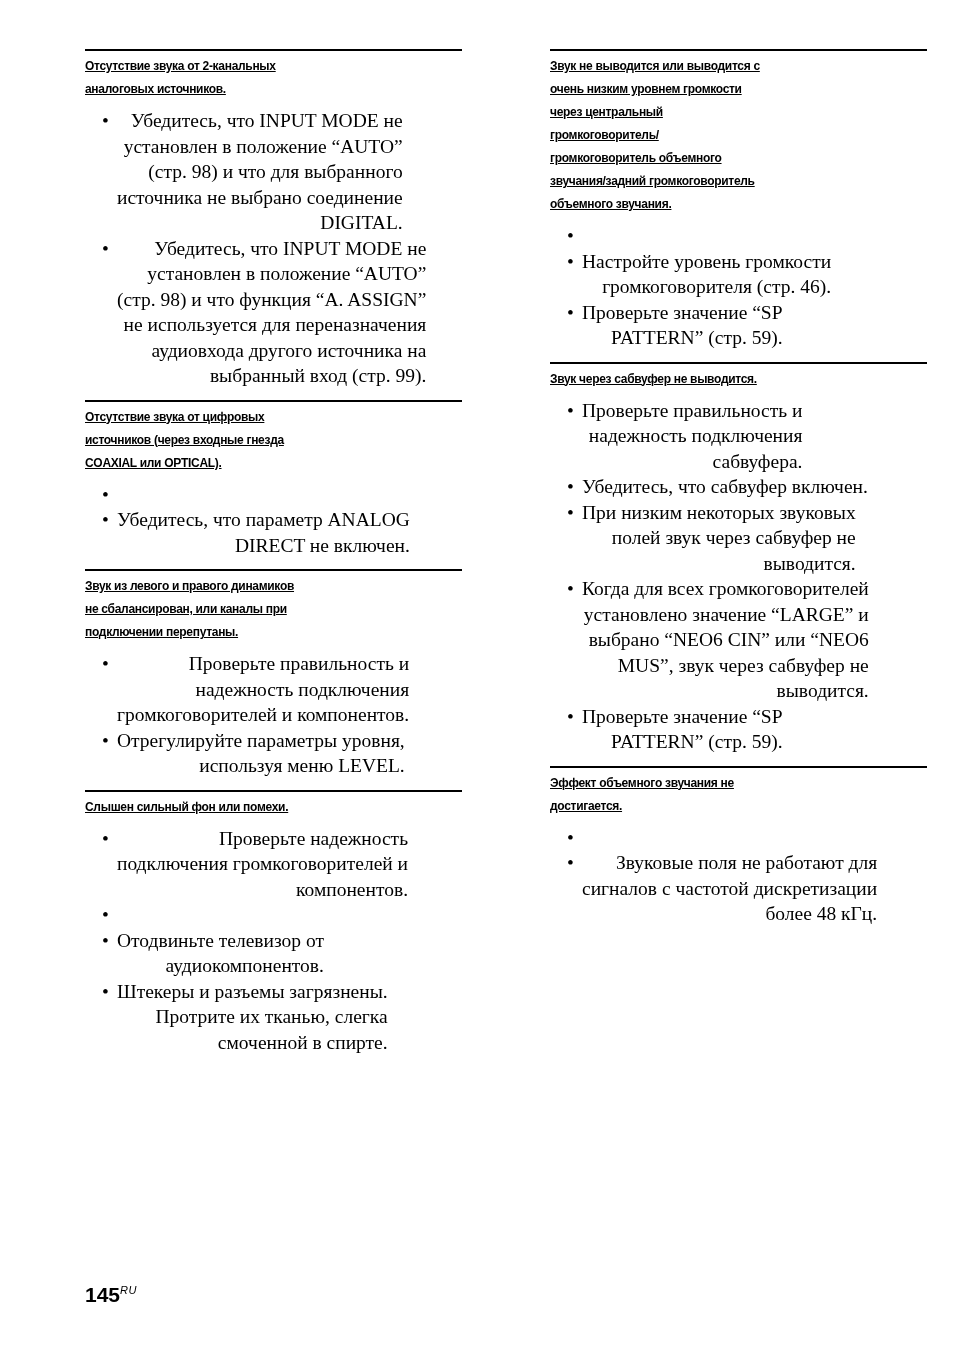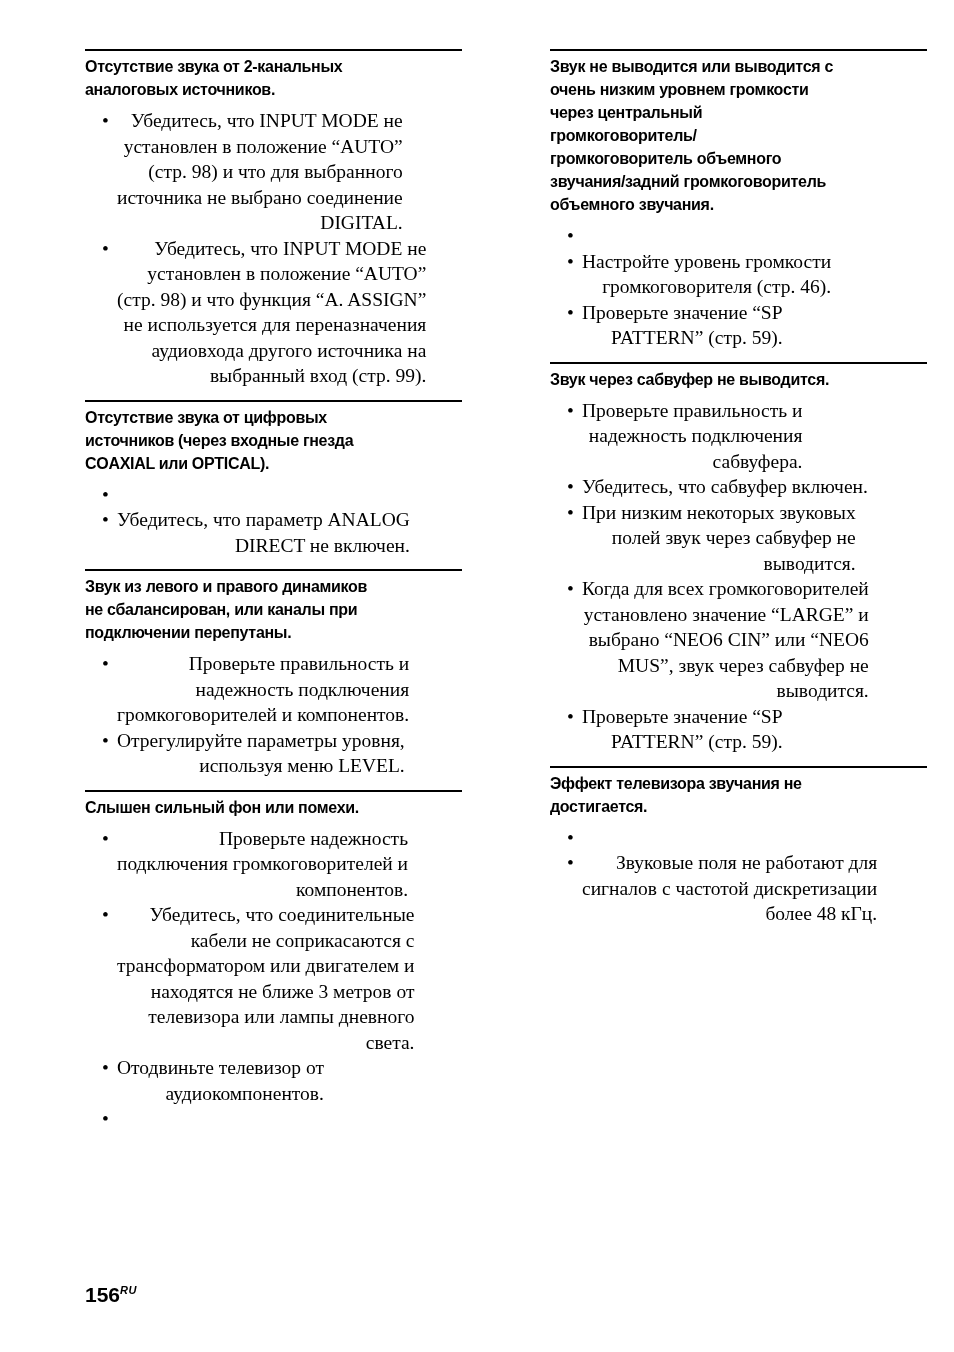--- a/index.html
+++ b/index.html
@@ -29,25 +29,26 @@
 
   .rule {
     border-top: 2px solid #000000;
     height: 0;
     margin: 0 0 4px 0;
   }
 
   h3.heading {
     font-family: "Liberation Sans", sans-serif;
     font-weight: bold;
-    font-size: 16px;
+    font-size: 12px;
     line-height: 23px;
     letter-spacing: -0.3px;
     margin: 0 0 7px 0;
     white-space: pre-line;
+    text-decoration: underline;
   }
 
   ul.bullets {
     list-style: none;
     margin: 0;
     padding: 0 0 0 17px;
   }
   ul.bullets li {
     display: flex;
     align-items: flex-start;
@@ -69,21 +70,21 @@
     position: absolute;
     left: 85px;
     top: 1278px;
     font-family: "Liberation Sans", sans-serif;
     font-weight: bold;
     font-size: 21px;
     line-height: 24px;
   }
   .footer .lang-sup {
     font-style: italic;
-    font-weight: bold;
+    font-weight: normal;
     font-size: 11px;
     vertical-align: super;
     letter-spacing: 0.5px;
   }
 </style>
 </head>
 <body>
 
 <div class="page">
 
@@ -159,34 +160,31 @@
       <ul class="bullets">
 
       <li>
           <span class="bullet-marker">•</span>
           <span class="bullet-text">Проверьте надежность
 подключения громкоговорителей и
 компонентов.</span>
         </li>
           <li>
           <span class="bullet-marker">•</span>
-          <span class="bullet-text">Убедитесь, что соединительные
-кабели не соприкасаются с
-трансформатором или двигателем и
-находятся не ближе 3 метров от
-телевизора или лампы дневного
-света.</span>
         </li>
           <li>
           <span class="bullet-marker">•</span>
           <span class="bullet-text">Отодвиньте телевизор от
 аудиокомпонентов.</span>
         </li>
           <li>
           <span class="bullet-marker">•</span>
+          <span class="bullet-text">Штекеры и разъемы загрязнены.
+Протрите их тканью, слегка
+смоченной в спирте.</span>
         </li>
         </ul>
     </section>
   </div>
   <div class="col col-right">
     <section class="ts-section">
       <div class="rule"></div>
       <h3 class="heading">Звук не выводится или выводится с
 очень низким уровнем громкости
 через центральный
@@ -244,32 +242,32 @@
           <li>
           <span class="bullet-marker">•</span>
           <span class="bullet-text">Проверьте значение “SP
 PATTERN” (стр. 59).</span>
         </li>
         </ul>
     </section>
 
     <section class="ts-section">
       <div class="rule"></div>
-      <h3 class="heading">Эффект телевизора звучания не
+      <h3 class="heading">Эффект объемного звучания не
 достигается.</h3>
       <ul class="bullets">
 
       <li>
           <span class="bullet-marker">•</span>
         </li>
           <li>
           <span class="bullet-marker">•</span>
           <span class="bullet-text">Звуковые поля не работают для
 сигналов с частотой дискретизации
 более 48 кГц.</span>
         </li>
         </ul>
     </section>
   </div>
 
-  <div class="footer"><span>156</span><span class="lang-sup">RU</span></div>
+  <div class="footer"><span>145</span><span class="lang-sup">RU</span></div>
 
 </div>
 
 </body></html>

